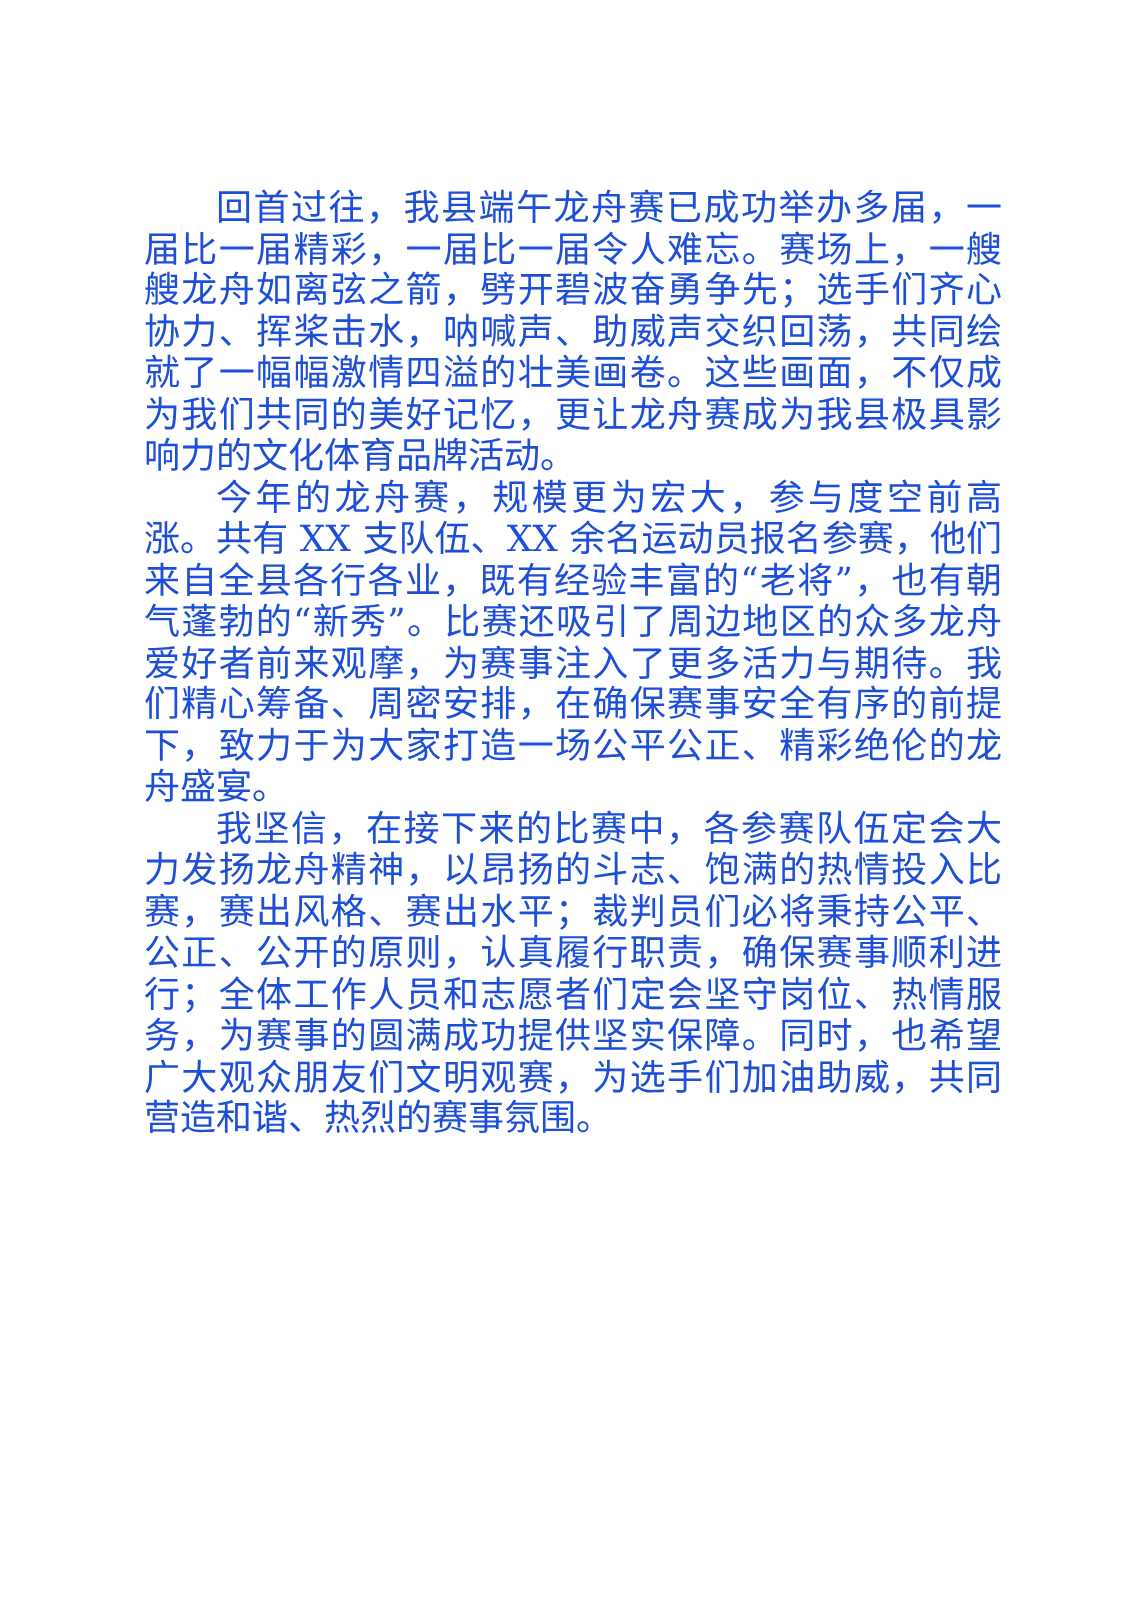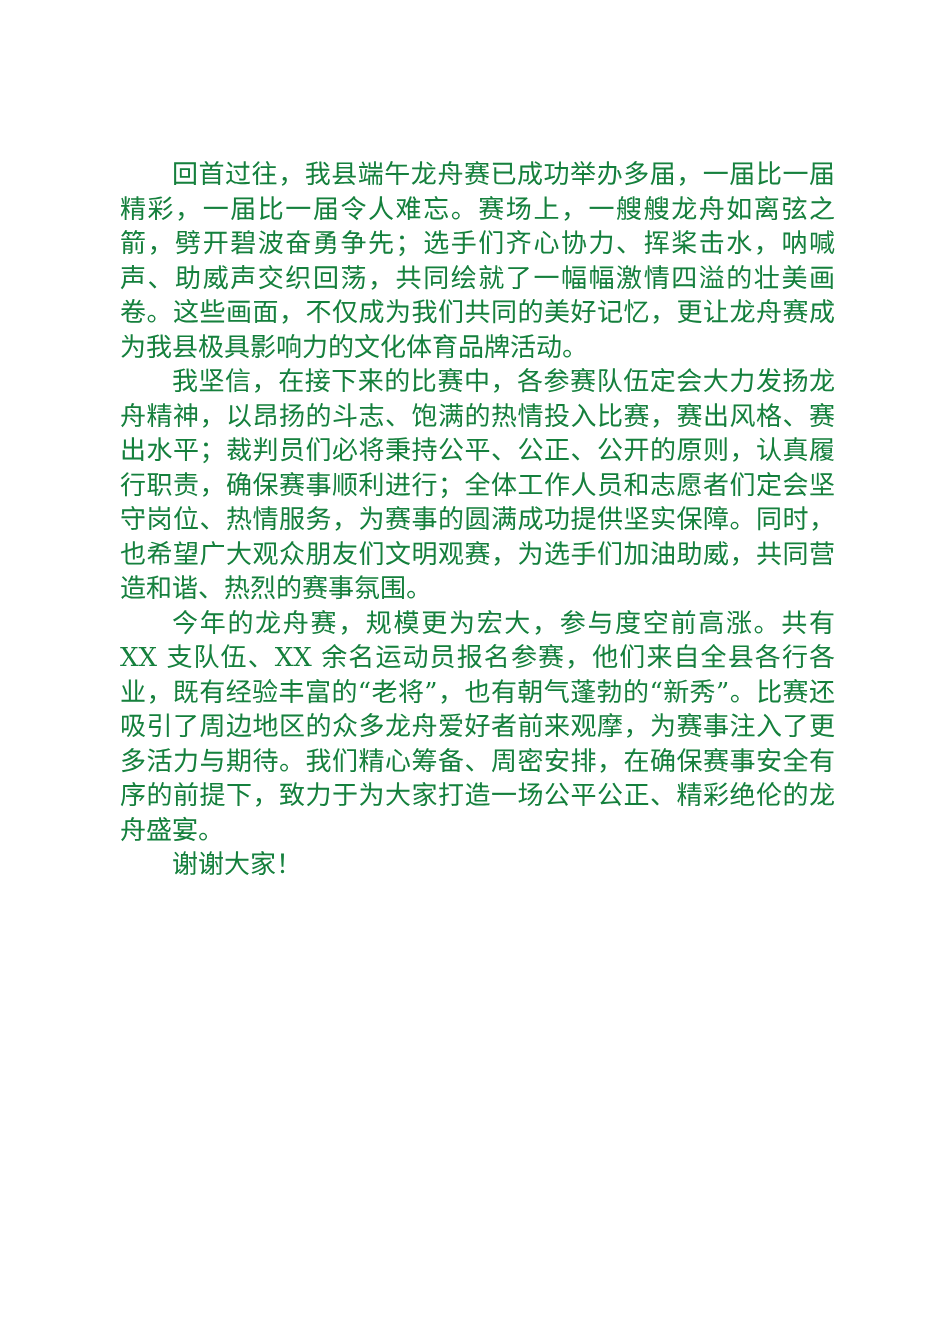--- a/index.html
+++ b/index.html
@@ -16,33 +16,32 @@
       padding: 157px 115px 0 120px;
       overflow: hidden;
     }
     .doc-body {
       width: 100%;
     }
     .para {
       margin: 0;
       padding: 0;
       font-family: "DejaVu Serif", "Liberation Serif", serif;
-      font-size: 26px;
+      font-size: 30px;
       line-height: 34.5px;
-      color: #15803d;
+      color: #1d4ed8;
       text-align: justify;
       text-justify: inter-ideograph;
       text-indent: 2em;
       word-break: normal;
       overflow-wrap: break-word;
     }
   </style>
 </head>
 <body>
 
 <div class="page">
   <div class="doc-body">
     <p class="para">回首过往，我县端午龙舟赛已成功举办多届，一届比一届精彩，一届比一届令人难忘。赛场上，一艘艘龙舟如离弦之箭，劈开碧波奋勇争先；选手们齐心协力、挥桨击水，呐喊声、助威声交织回荡，共同绘就了一幅幅激情四溢的壮美画卷。这些画面，不仅成为我们共同的美好记忆，更让龙舟赛成为我县极具影响力的文化体育品牌活动。</p>
+    <p class="para">今年的龙舟赛，规模更为宏大，参与度空前高涨。共有 XX 支队伍、XX 余名运动员报名参赛，他们来自全县各行各业，既有经验丰富的“老将”，也有朝气蓬勃的“新秀”。比赛还吸引了周边地区的众多龙舟爱好者前来观摩，为赛事注入了更多活力与期待。我们精心筹备、周密安排，在确保赛事安全有序的前提下，致力于为大家打造一场公平公正、精彩绝伦的龙舟盛宴。</p>
     <p class="para">我坚信，在接下来的比赛中，各参赛队伍定会大力发扬龙舟精神，以昂扬的斗志、饱满的热情投入比赛，赛出风格、赛出水平；裁判员们必将秉持公平、公正、公开的原则，认真履行职责，确保赛事顺利进行；全体工作人员和志愿者们定会坚守岗位、热情服务，为赛事的圆满成功提供坚实保障。同时，也希望广大观众朋友们文明观赛，为选手们加油助威，共同营造和谐、热烈的赛事氛围。</p>
-    <p class="para">今年的龙舟赛，规模更为宏大，参与度空前高涨。共有 XX 支队伍、XX 余名运动员报名参赛，他们来自全县各行各业，既有经验丰富的“老将”，也有朝气蓬勃的“新秀”。比赛还吸引了周边地区的众多龙舟爱好者前来观摩，为赛事注入了更多活力与期待。我们精心筹备、周密安排，在确保赛事安全有序的前提下，致力于为大家打造一场公平公正、精彩绝伦的龙舟盛宴。</p>
-    <p class="para">谢谢大家！</p>
   </div>
 </div>
 
 </body></html>

